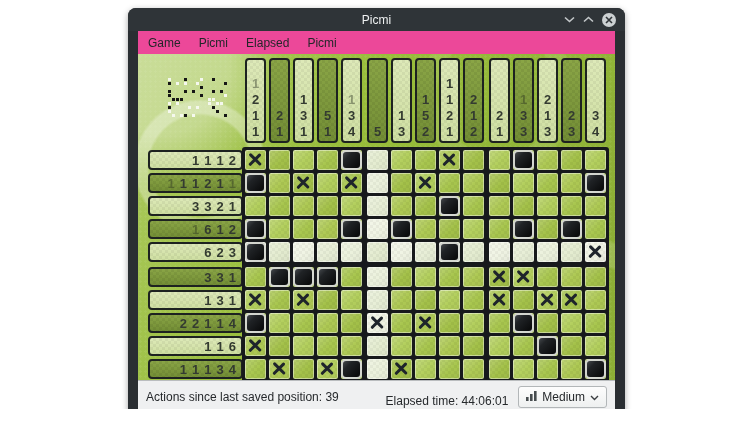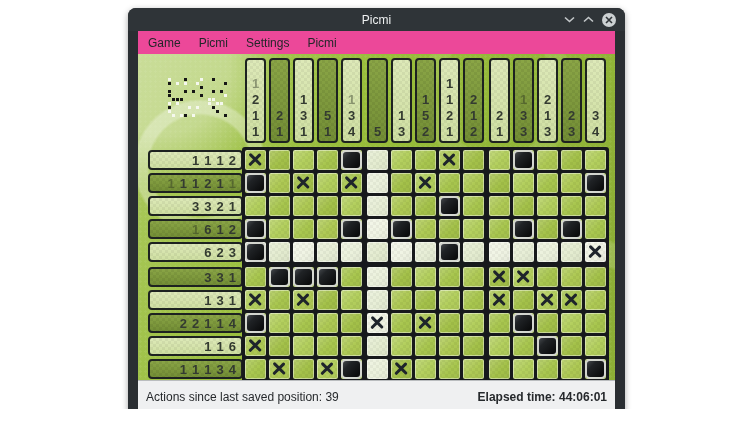--- a/index.html
+++ b/index.html
@@ -78,21 +78,21 @@
   .fillbox{position:absolute;inset:0;box-sizing:border-box;border:2px solid rgba(244,247,238,.85);
            border-radius:5px;background:linear-gradient(135deg,#45494d 0%,#202326 30%,#0c0d0e 85%);}
   .xmark{position:absolute;inset:0;}
   .xmark::before,.xmark::after{content:"";position:absolute;left:11%;top:50%;width:78%;height:3.4px;
            margin-top:-1.7px;background:#1e242b;border-radius:1.5px;transform:rotate(45deg);}
   .xmark::after{transform:rotate(-45deg);}
   
   .statusbar{height:27px;background:#eff0f1;border-top:1px solid #babdbf;box-sizing:border-box;
              display:flex;align-items:center;justify-content:space-between;padding:16px 8px;
              font-size:12px;color:#26292c;border-radius:0 0 1px 1px;}
-  .status-right{display:flex;align-items:flex-end;gap:10px;font-weight:bold;}
+  .status-right{display:flex;align-items:flex-end;gap:10px;}
   .dropdown{display:flex;align-items:center;gap:5px;height:20px;padding:0 7px;
             border:1px solid #b2b6b8;border-radius:3px;background:linear-gradient(#fdfdfd,#eef0f0);
             color:#26292c;}
 </style>
 </head>
 <body>
 
 <div class="stage">
   <div class="window">
 
@@ -113,21 +113,21 @@
           <svg width="8" height="8" viewBox="0 0 8 8">
               <path d="M1,1 L7,7 M7,1 L1,7" stroke="#2f3438" stroke-width="1.6"></path>
             </svg>
         </span>
       </div>
     </div>
 
     <div class="menubar">
       <span class="mitem">Game</span>
       <span class="mitem">Picmi</span>
-      <span class="mitem">Settings</span>
+      <span class="mitem">Elapsed</span>
       <span class="mitem">Picmi</span>
     </div>
 
     <div class="board">
       <div class="minimap">
           <div class="px x"></div>
           <div class="px e"></div>
           <div class="px e"></div>
           <div class="px e"></div>
           <div class="px f"></div>
@@ -659,17 +659,32 @@
               <div class="fillbox"></div>
             </div>
           </div>
         </div>
     </div>
 
     <div class="statusbar">
       <span>Actions since last saved position: 39</span>
       <div class="status-right">
         <span>Elapsed time: 44:06:01</span>
+        <div class="dropdown">
+          <span>
+            <svg width="11" height="11" viewBox="0 0 11 11">
+                <rect x="0" y="7" width="2.6" height="4" fill="#474c4f"></rect>
+                <rect x="4" y="4" width="2.6" height="7" fill="#474c4f"></rect>
+                <rect x="8" y="1" width="2.6" height="10" fill="#474c4f"></rect>
+              </svg>
+          </span>
+          <span>Medium</span>
+          <span>
+            <svg width="9" height="6" viewBox="0 0 9 6">
+                <polyline points="1,1 4.5,4.5 8,1" fill="none" stroke="#3a3e41" stroke-width="1.4"></polyline>
+              </svg>
+          </span>
+        </div>
       </div>
     </div>
 
   </div>
 </div>
 
 </body></html>

